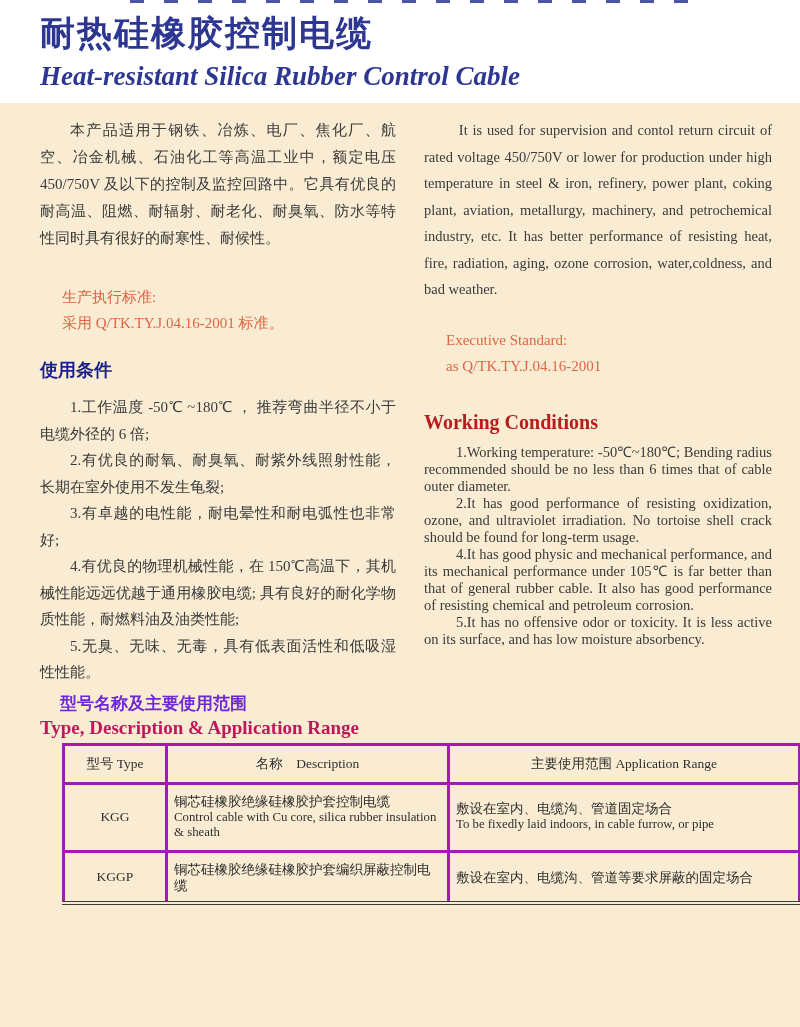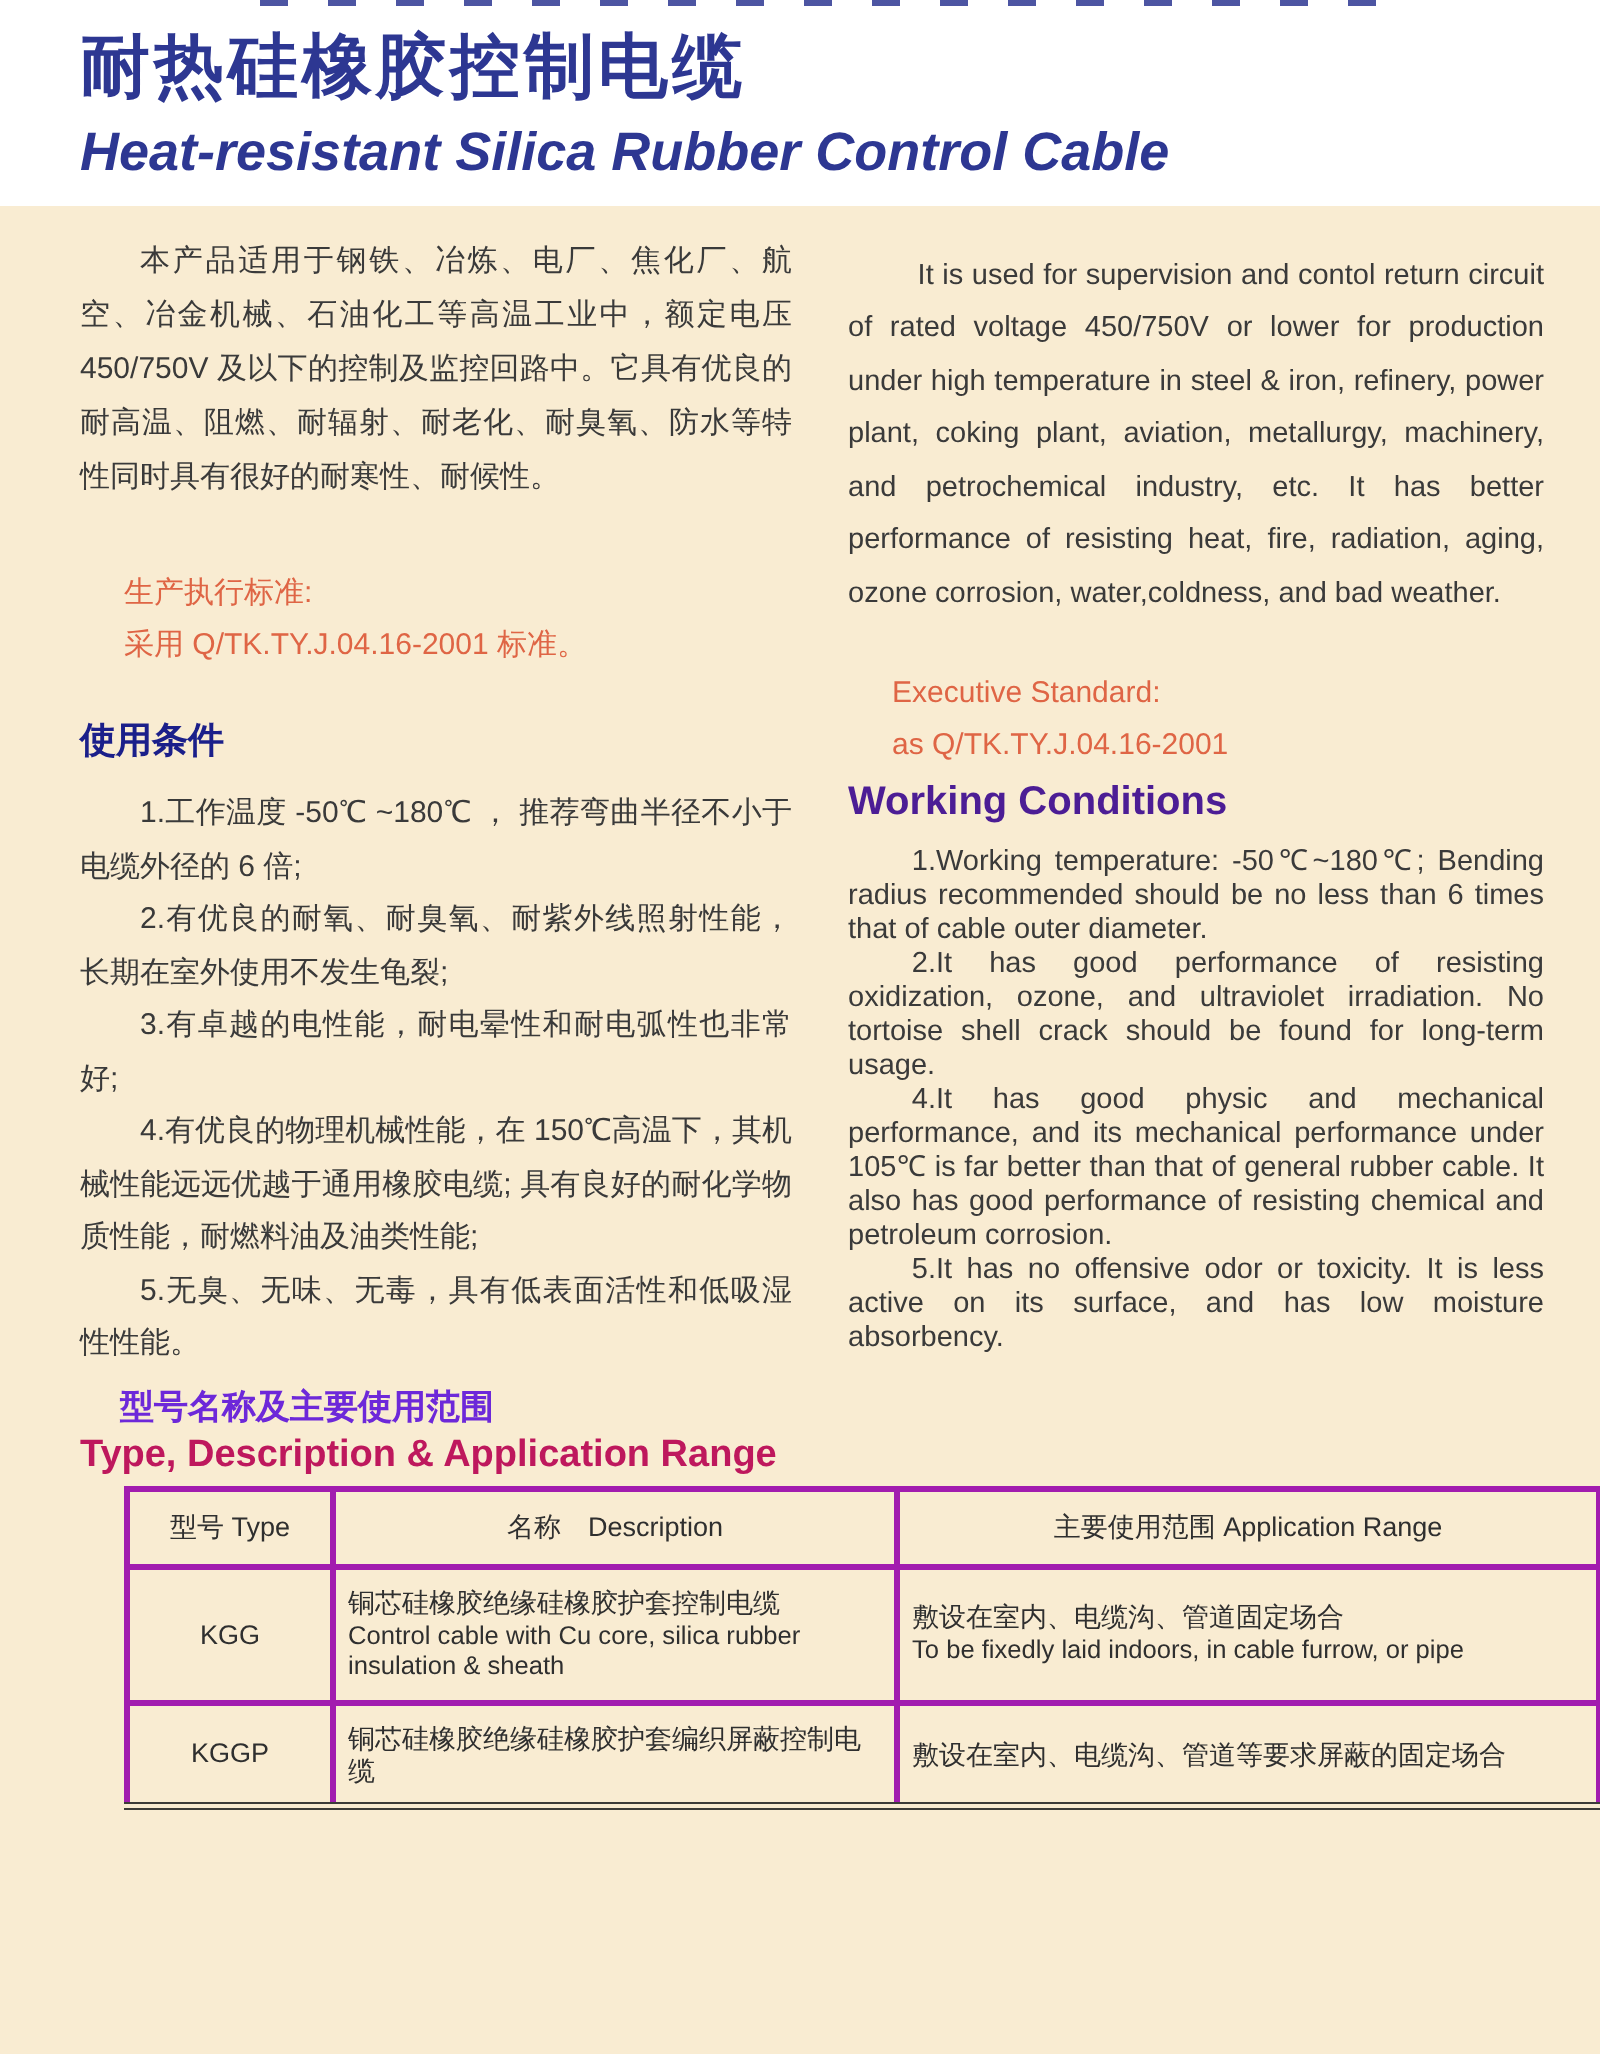--- a/index.html
+++ b/index.html
@@ -1,21 +1,21 @@
 <!DOCTYPE html>
 <html><head>
 <meta charset="utf-8">
 <style>
   html,body{margin:0;padding:0;}
   body{background:#f9ecd2;}
   .page{
     position:relative;
     width:800px;height:1013px;
     background:#f9ecd2;
-    font-family:Liberation Sans, sans-serif;
+    font-family:Liberation Serif, serif;
     color:#333;
     overflow:hidden;
   }
   
   .title-band{
     background:#ffffff;
     padding:8px 20px 8px 40px;
     height:87px;
     position:relative;
   }
@@ -26,42 +26,42 @@
   }
   .title-zh{
     font-size:35px;font-weight:bold;color:#2d3792;
     letter-spacing:2px;line-height:1.15;margin-top:6px;
   }
   .title-en{
     font-size:27px;font-weight:bold;font-style:italic;color:#2d3792;
     letter-spacing:0px;line-height:1.2;margin-top:6px;
   }
   
-  .columns{display:flex;padding:14px 28px 0 40px;gap:28px;align-items:center;}
+  .columns{display:flex;padding:14px 28px 0 40px;gap:28px;}
   .col-left{width:356px;flex:none;}
   .col-right{flex:1;min-width:0;}
   .p-zh{
     font-size:15px;line-height:27px;text-align:justify;
     text-indent:2em;margin:0;color:#3a3a3a;
   }
   .p-en{
     font-size:14.5px;line-height:26.5px;text-align:justify;
     text-indent:2.4em;margin:0;color:#3a3a3a;
   }
   .standard{
     color:#df6545;font-size:15px;line-height:26px;margin-top:32px;
     padding-left:22px;
   }
   .standard .line{display:block;}
   .col-right .standard{margin-top:24px;}
   .section-title-zh{
     color:#1b1f8a;font-weight:bold;font-size:18px;margin-top:22px;
   }
   .section-title-en{
-    color:#4c1d95;font-weight:bold;font-size:20px;margin-top:4px;
+    color:#b91c1c;font-weight:bold;font-size:20px;margin-top:32px;
   }
   .cond-zh p{font-size:15px;line-height:26.5px;text-align:justify;text-indent:2em;margin:0;color:#3a3a3a;}
   .cond-zh{margin-top:12px;}
   .cond-en p{font-size:14.5px;line-height:17px;text-align:justify;text-indent:2.2em;margin:0;color:#3a3a3a;}
   .cond-en{margin-top:10px;}
   
   .table-sec-title-zh{
     color:#6d28d9;font-weight:bold;font-size:17px;
     margin:6px 0 2px 60px;
   }

